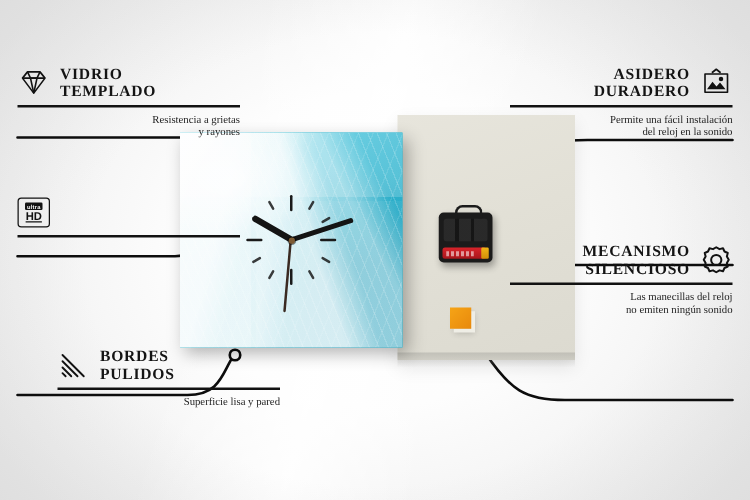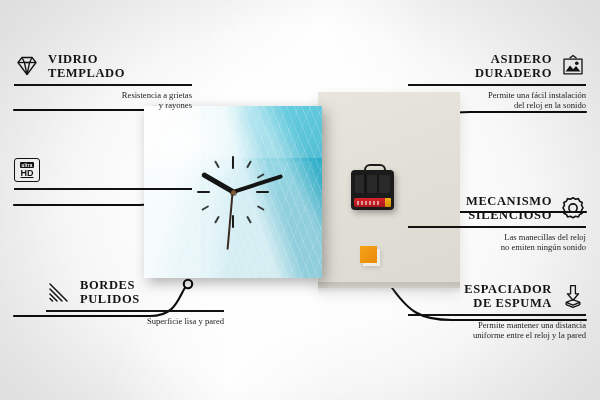--- a/index.html
+++ b/index.html
@@ -300,32 +300,14 @@
           <circle cx="13" cy="13" r="4.1"></circle>
         </g>
           </svg>
       </span>
     </div>
     <div class="rule"></div>
     <div class="desc">Las manecillas del reloj
 no emiten ningún sonido</div>
   </div>
 
-  <div class="feat right" id="feat-espuma">
-    <div class="row">
-      <span class="title">ESPACIADOR
-DE ESPUMA</span>
-      <span class="ico">
-        <svg viewBox="0 0 26 26">
-            <g fill="none" stroke="#121212" stroke-width="1.3" stroke-linejoin="round">
-          <path d="M10.6 2.6 h4.8 v8.2 h3.2 L13 17.2 L7.4 10.8 h3.2 z"></path>
-          <path d="M6.2 19.4 L13 16.6 L19.8 19.4 L13 22.2 Z"></path>
-          <path d="M6.2 19.4 v2.2 L13 24.4 L19.8 21.6 v-2.2"></path>
-        </g>
-          </svg>
-      </span>
-    </div>
-    <div class="rule"></div>
-    <div class="desc">Permite mantener una distancia
-uniforme entre el reloj y la pared</div>
-  </div>
 
 </div>
 
 </body></html>

